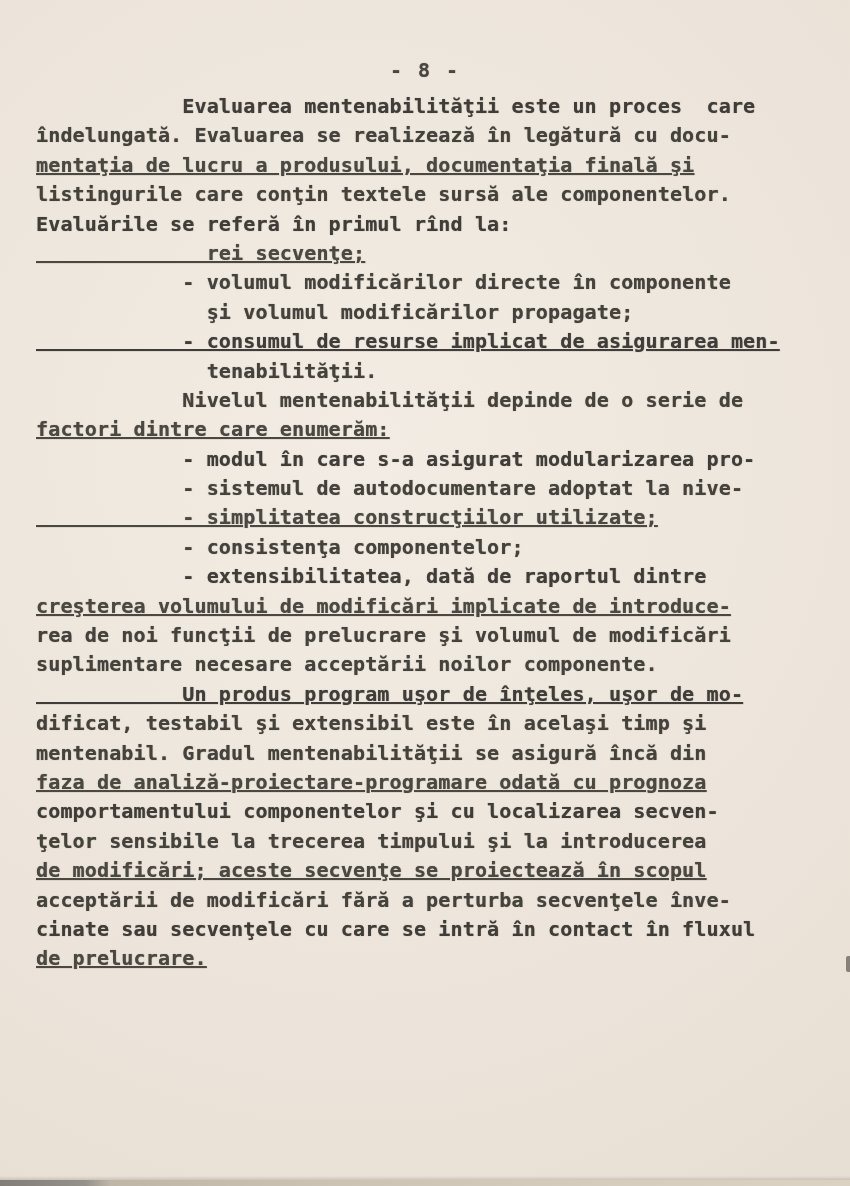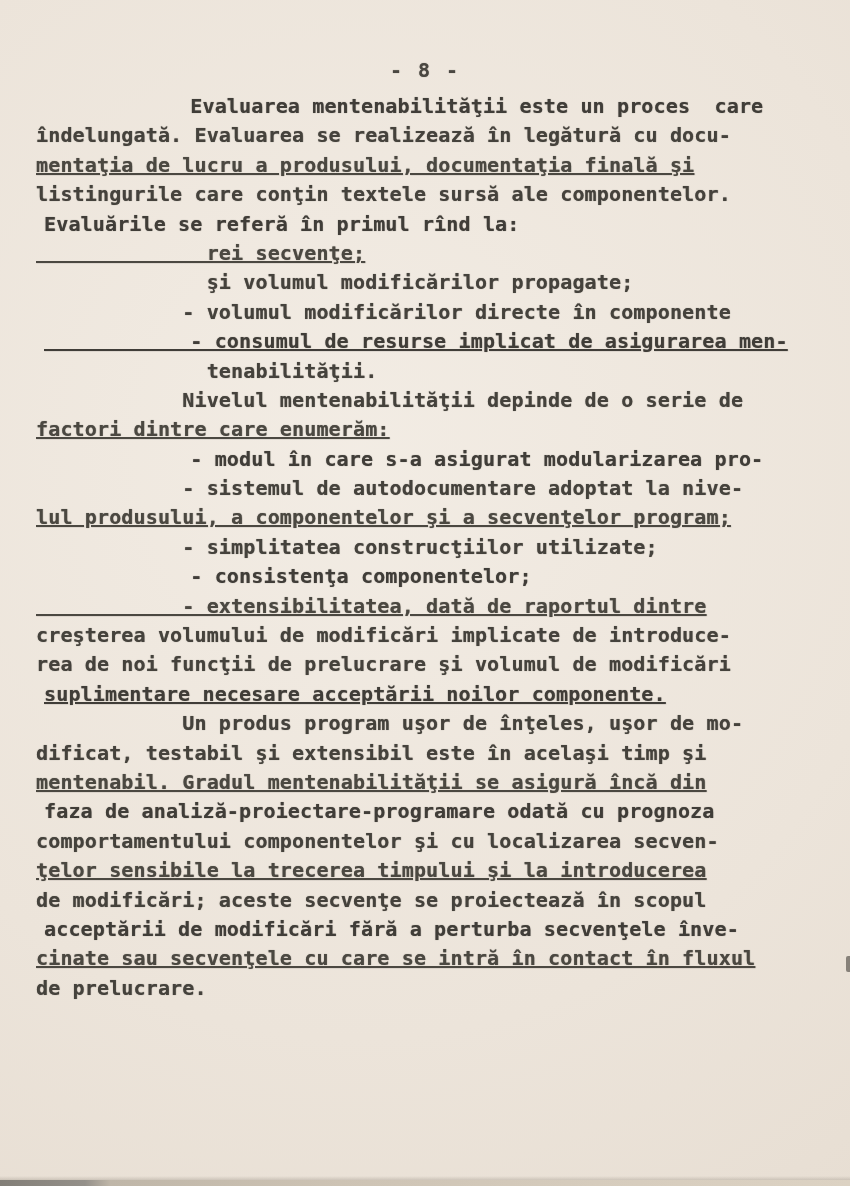--- a/index.html
+++ b/index.html
@@ -46,21 +46,21 @@
     font-size: 20px;
     line-height: 29.4px;
     height: 29.4px;
     font-weight: bold;
     color: #45423c;
     text-shadow: 0 0 1px rgba(66, 62, 56, 0.55), 0.4px 0.4px 0 rgba(66, 62, 56, 0.25);
     letter-spacing: 0.15px;
   }
   
   .text-line:nth-child(3n) { color: #4b4841; text-decoration: underline; }
-  .text-line:nth-child(4n+1) { color: #403d38; margin-left: 8px; }
+  .text-line:nth-child(4n+1) { color: #403d38; }
   .scan-bottom-edge {
     position: absolute;
     bottom: 0;
     left: 0;
     width: 100%;
     height: 6px;
     background: linear-gradient(to right,
       #827e77 0%,
       #94908a 10%,
       #bfb6a8 13%,
@@ -94,29 +94,28 @@
 
   <div class="page-number">- 8 -</div>
 
   <div class="text-block">
     <div class="text-line">            Evaluarea mentenabilităţii este un proces  care</div>
     <div class="text-line">îndelungată. Evaluarea se realizează în legătură cu docu-</div>
     <div class="text-line">mentaţia de lucru a produsului, documentaţia finală şi</div>
     <div class="text-line">listingurile care conţin textele sursă ale componentelor.</div>
     <div class="text-line">Evaluările se referă în primul rînd la:</div>
     <div class="text-line">              rei secvenţe;</div>
+    <div class="text-line">            - volumul modificărilor directe în componente</div>
     <div class="text-line">              şi volumul modificărilor propagate;</div>
-    <div class="text-line">            - volumul modificărilor directe în componente</div>
     <div class="text-line">            - consumul de resurse implicat de asigurarea men-</div>
     <div class="text-line">              tenabilităţii.</div>
     <div class="text-line">            Nivelul mentenabilităţii depinde de o serie de</div>
     <div class="text-line">factori dintre care enumerăm:</div>
     <div class="text-line">            - modul în care s-a asigurat modularizarea pro-</div>
     <div class="text-line">            - sistemul de autodocumentare adoptat la nive-</div>
-    <div class="text-line">lul produsului, a componentelor şi a secvenţelor program;</div>
     <div class="text-line">            - simplitatea construcţiilor utilizate;</div>
     <div class="text-line">            - consistenţa componentelor;</div>
     <div class="text-line">            - extensibilitatea, dată de raportul dintre</div>
     <div class="text-line">creşterea volumului de modificări implicate de introduce-</div>
     <div class="text-line">rea de noi funcţii de prelucrare şi volumul de modificări</div>
     <div class="text-line">suplimentare necesare acceptării noilor componente.</div>
     <div class="text-line">            Un produs program uşor de înţeles, uşor de mo-</div>
     <div class="text-line">dificat, testabil şi extensibil este în acelaşi timp şi</div>
     <div class="text-line">mentenabil. Gradul mentenabilităţii se asigură încă din</div>
     <div class="text-line">faza de analiză-proiectare-programare odată cu prognoza</div>

